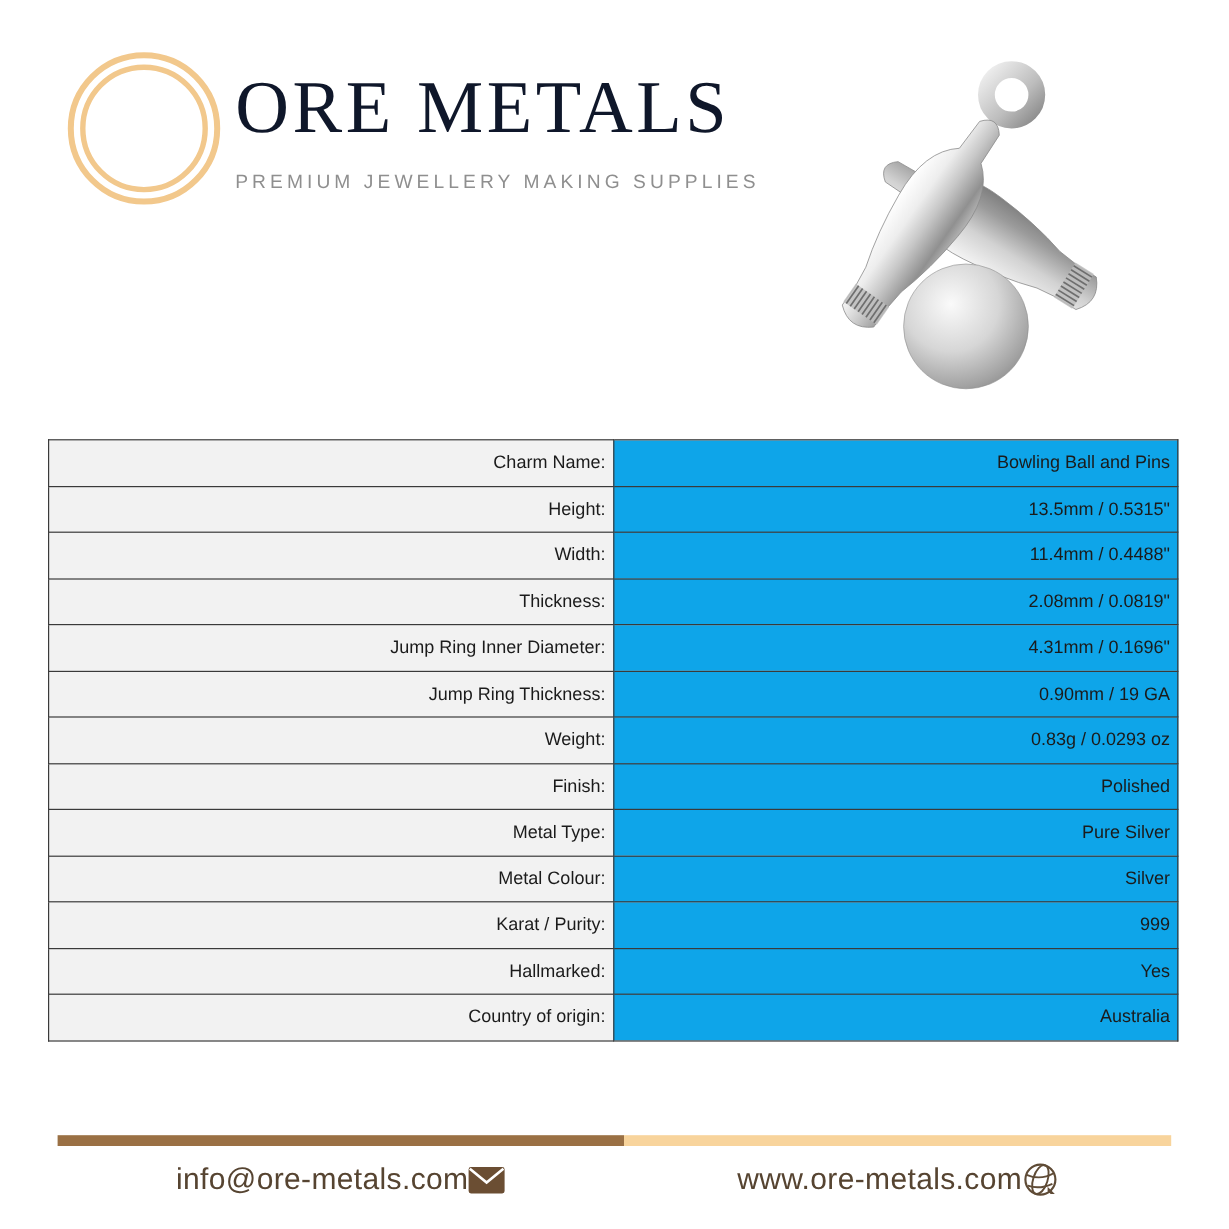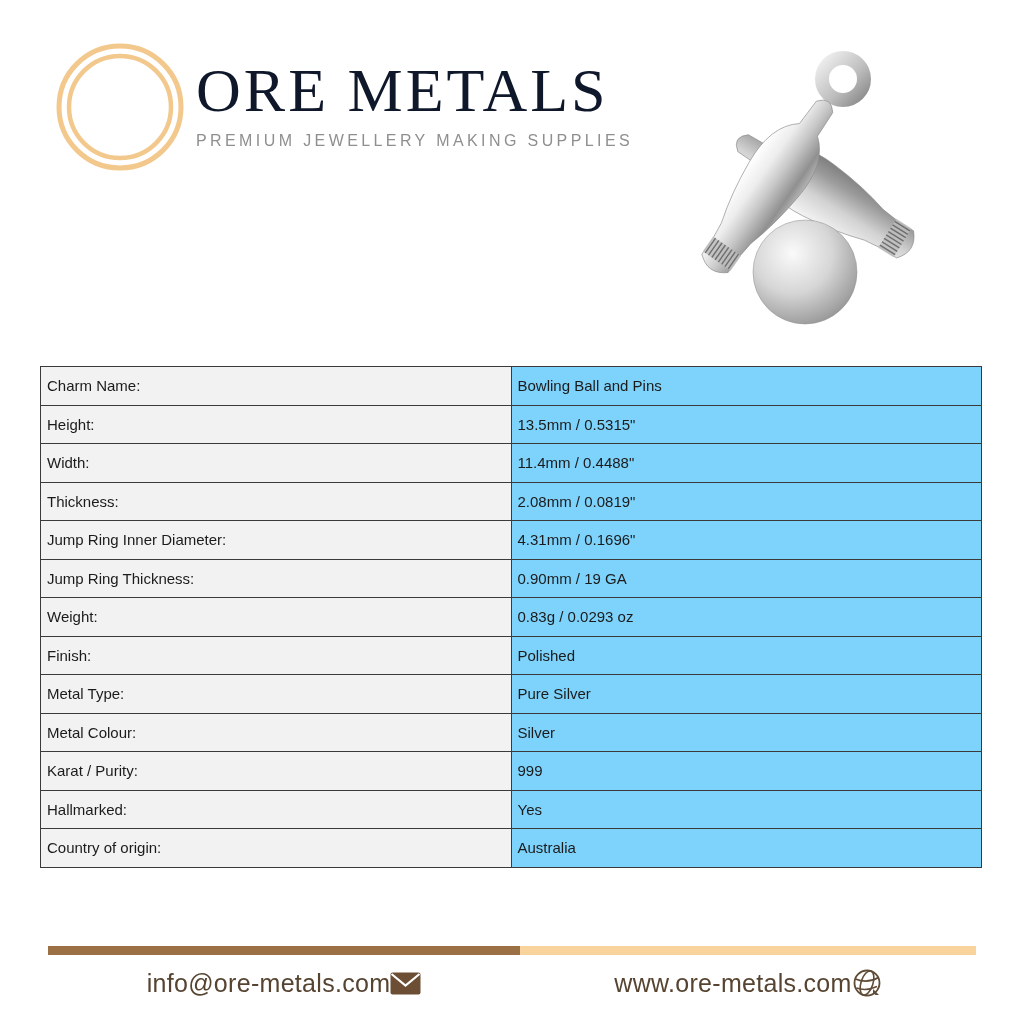--- a/index.html
+++ b/index.html
@@ -4,37 +4,37 @@
 <style>
   html,body{margin:0;padding:0;background:#ffffff;}
   .page{position:relative;width:1024px;height:1024px;background:#ffffff;overflow:hidden;
         font-family:"Liberation Sans",sans-serif;}
 
   
   .logo-rings{position:absolute;left:55px;top:42px;width:130px;height:130px;}
   .brand-block{position:absolute;left:196px;top:50px;width:412px;text-align:center;}
   .brand-name{font-family:"Liberation Serif",serif;font-weight:400;font-size:62px;
               letter-spacing:3px;color:#0f172a;line-height:80px;white-space:nowrap;}
-  .brand-tagline{font-size:16px;letter-spacing:3.4px;color:#8f8f8f;margin-top:2px;
+  .brand-tagline{font-size:16px;letter-spacing:3.4px;color:#8f8f8f;margin-top:14px;
                  white-space:nowrap;}
 
   .charm-art{position:absolute;left:640px;top:18px;width:340px;height:332px;}
 
   
   .title-block{position:absolute;left:44px;top:206px;}
   .title-line{font-variant:small-caps;font-size:29px;letter-spacing:1.4px;
               color:#312f2b;line-height:49px;white-space:nowrap;}
 
   
   table.spec-table{position:absolute;left:40px;top:366px;width:942px;
                    border-collapse:collapse;table-layout:fixed;}
-  .spec-table td{border:1px solid #3a3a3a;height:37.5px;text-align:left;
+  .spec-table td{border:1px solid #3a3a3a;height:37.5px;text-align:right;
                  vertical-align:middle;font-size:15px;color:#1b1b1b;padding:0 6px;}
   .spec-table td.label-cell{background:#f2f2f2;}
-  .spec-table td.value-cell{background:#7dd3fc;}
+  .spec-table td.value-cell{background:#0ea5e9;}
 
   
   .footer-bar{position:absolute;left:48px;top:946px;width:928px;height:9px;display:flex;}
   .footer-bar .seg-brown{width:472px;height:100%;background:#9a7044;}
   .footer-bar .seg-tan{width:456px;height:100%;background:#f8d49c;}
 
   .footer-left{position:absolute;left:48px;top:962px;width:472px;height:42px;
                display:flex;align-items:center;justify-content:center;gap:0;}
   .footer-right{position:absolute;left:520px;top:962px;width:456px;height:42px;
                 display:flex;align-items:center;justify-content:center;gap:0;}

